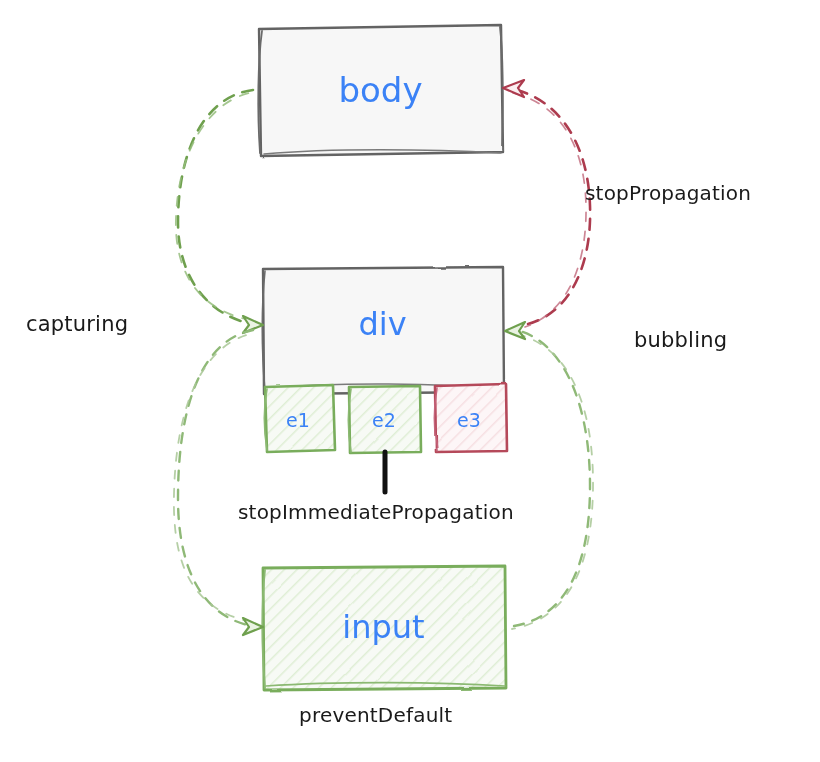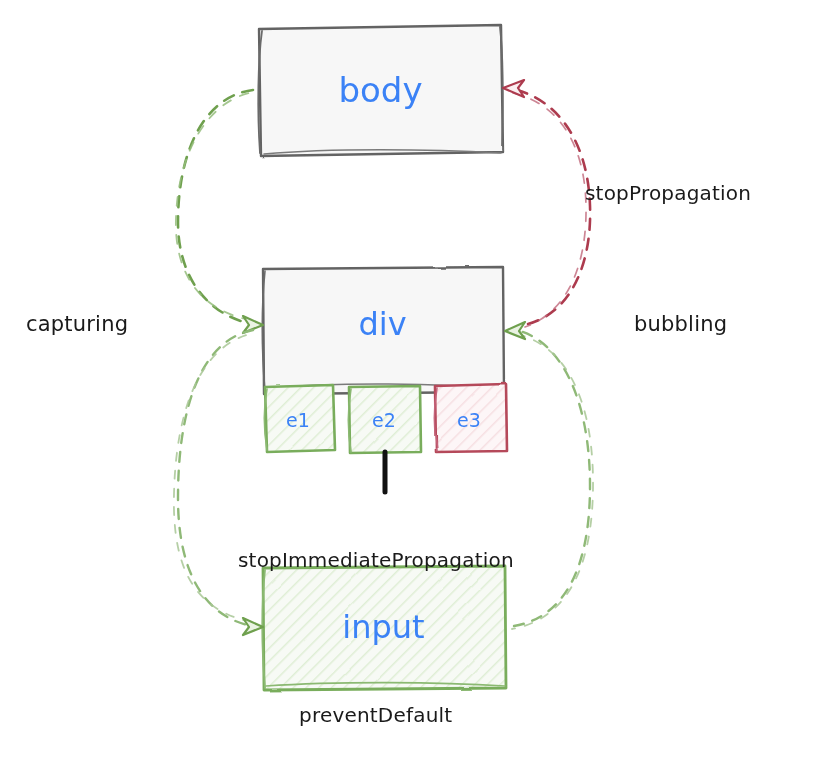--- a/index.html
+++ b/index.html
@@ -41,34 +41,33 @@
     text-align: center;
   }
   #label-capturing {
     left: 26px;
     top: 312px;
     font-size: 21px;
     text-align: center;
   }
   #label-bubbling {
     left: 634px;
-    top: 312px;
+    top: 328px;
     font-size: 21px;
   }
   #label-stoppropagation {
     left: 574px;
     top: 181px;
     font-size: 20px;
     margin-left: 11px;
   }
   #label-stopimmediate {
     left: 238px;
     top: 500px;
     font-size: 20px;
-    margin-top: 48px;
   }
   #label-preventdefault {
     left: 299px;
     top: 703px;
     font-size: 20px;
   }
   #watermark {
     position: absolute;
     left: 485px;
     top: 709px;

